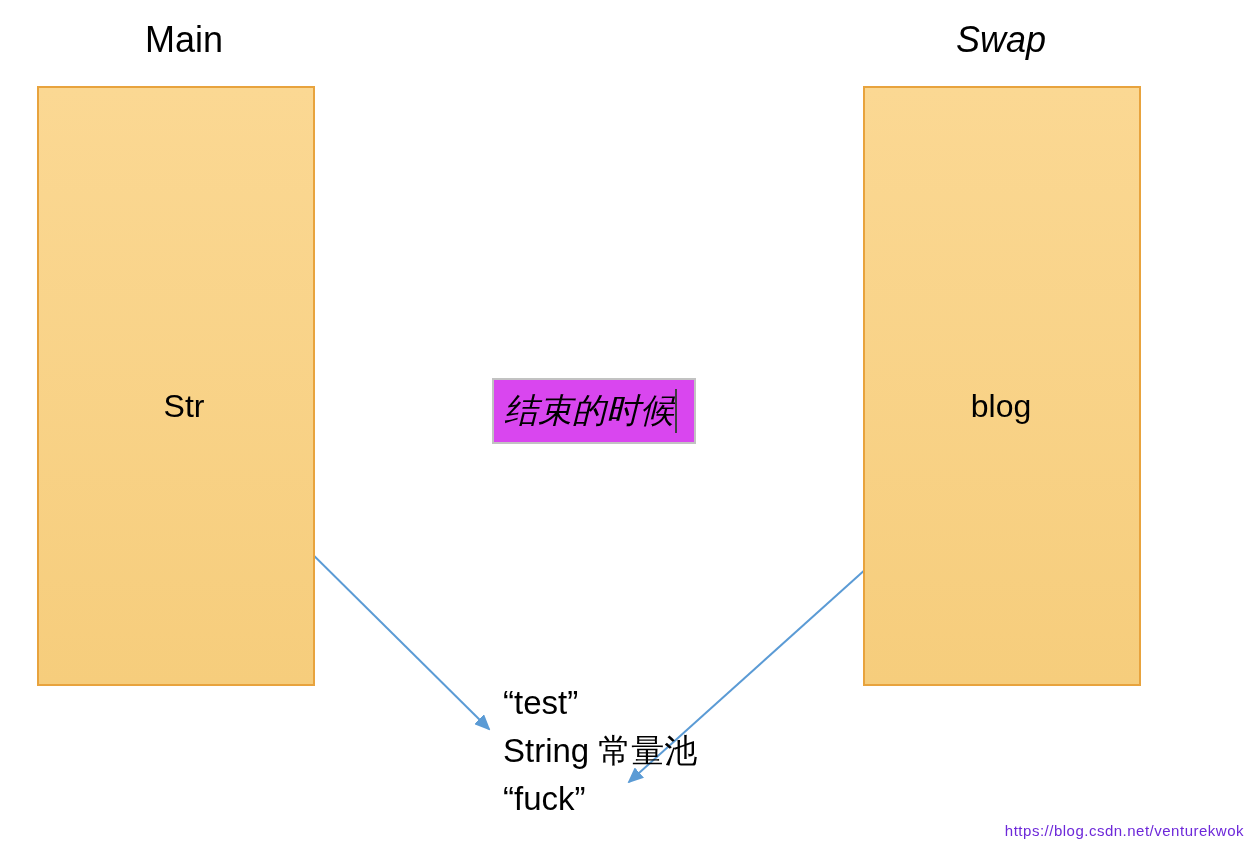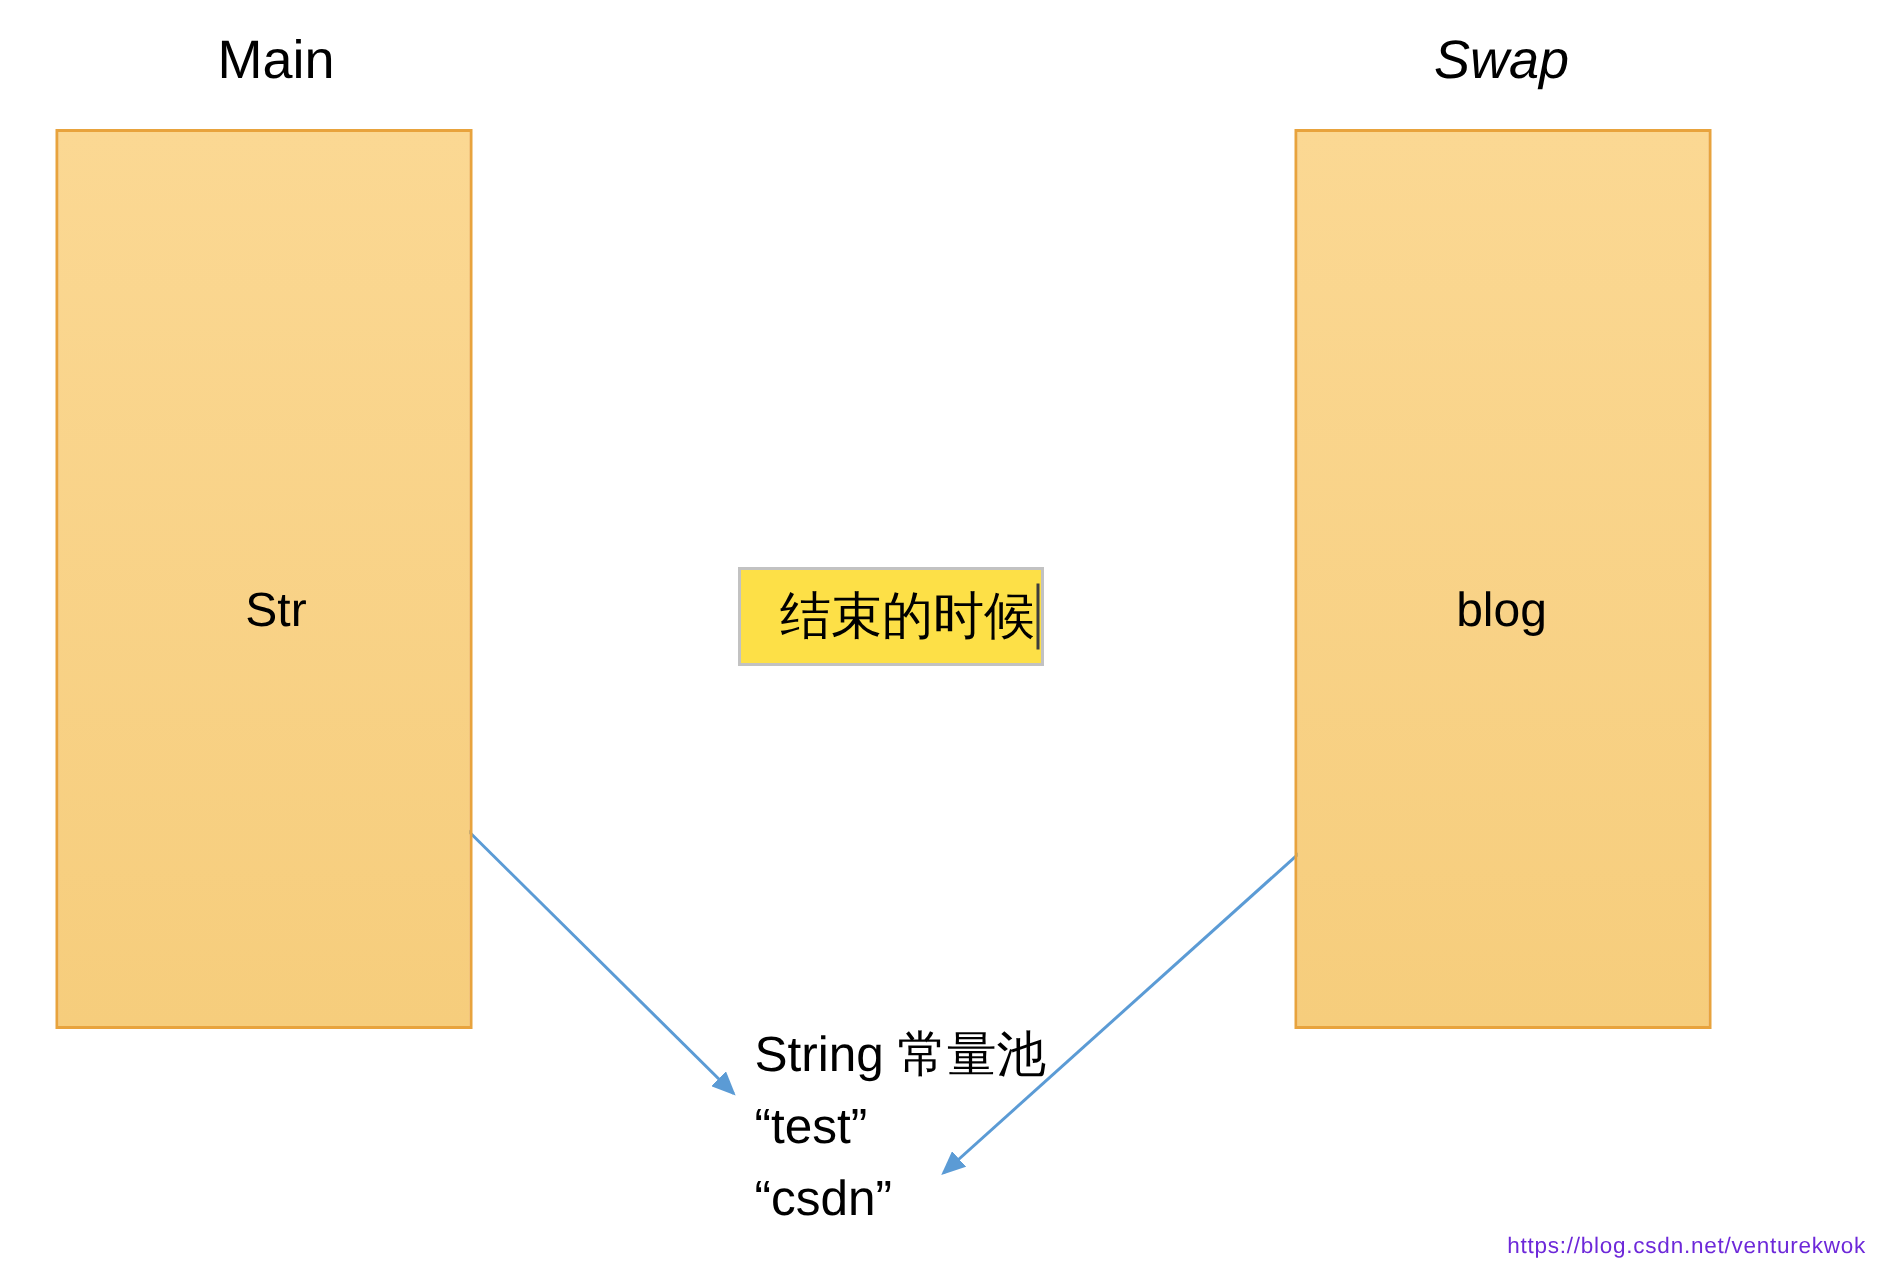--- a/index.html
+++ b/index.html
@@ -49,26 +49,27 @@
   .var-label.str  { left: 184px; }
   .var-label.temp { left: 1001px; }
 
   
   .textbox {
     position: absolute;
     left: 492px; top: 378px;
     width: 204px; height: 66px;
     box-sizing: border-box;
     border: 2px solid var(--color-textbox-border, #c2c2c2);
-    background: #fde047;
+    background: #d946ef;
     display: flex;
     align-items: center;
-    padding-left: 26px;
+    padding-left: 10px;
     font-size: 34px;
     white-space: nowrap;
+    font-style: italic;
   }
   .caret {
     display: inline-block;
     width: 2px; height: 44px;
     background: #3d3d3d;
     margin-left: 1px;
   }
 
   
   .pool {
@@ -123,20 +124,20 @@
 
   <div class="var-label str">Str</div>
   <div class="var-label temp">blog</div>
 
   <div class="textbox">
     <span>结束的时候</span>
     <span class="caret"></span>
   </div>
 
   <div class="pool">
+    <div>“test”</div>
     <div>String 常量池</div>
-    <div>“test”</div>
-    <div>“csdn”</div>
+    <div>“fuck”</div>
   </div>
 
   <div class="watermark">https://blog.csdn.net/venturekwok</div>
 
 </div>
 
 </body></html>

